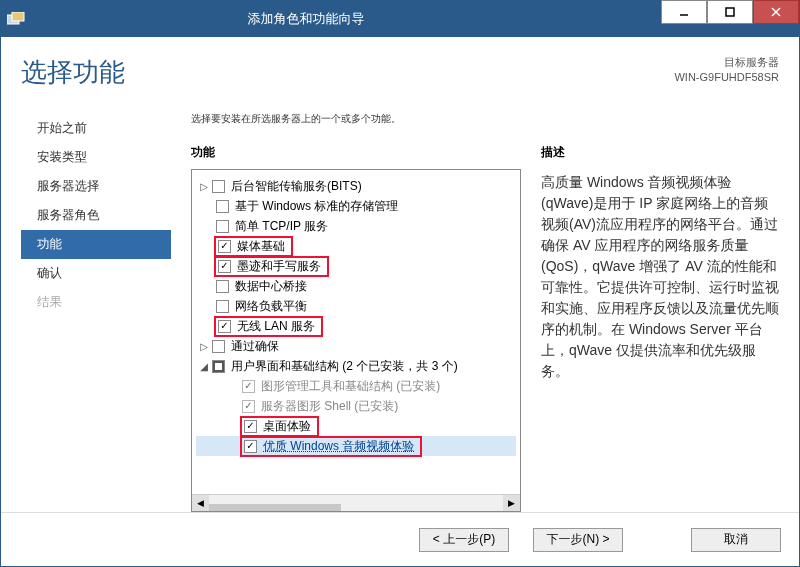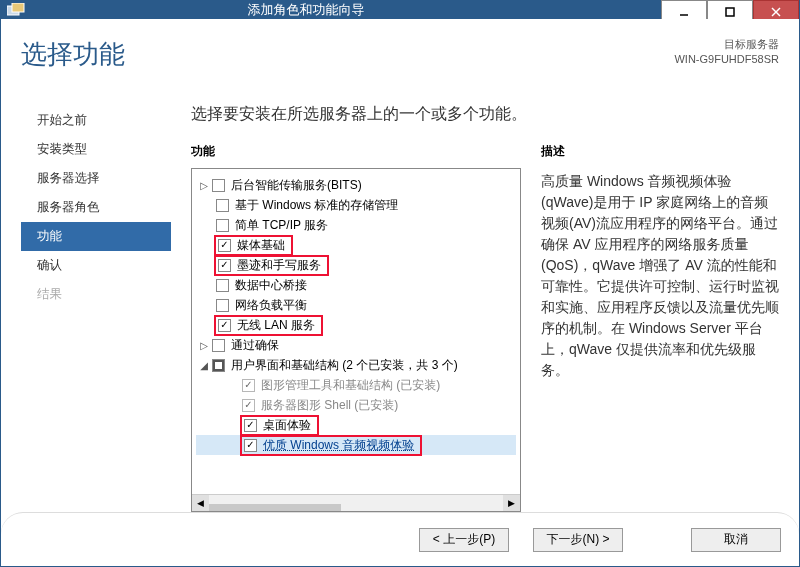--- a/index.html
+++ b/index.html
@@ -1,36 +1,36 @@
 <!DOCTYPE html>
 <html><head>
 <meta charset="utf-8">
 <style>
   * { box-sizing: border-box; margin: 0; padding: 0; font-family: "Microsoft YaHei", "Segoe UI", sans-serif; }
   body { background: #7f7f7f; width: 800px; height: 567px; overflow: hidden; }
   .window { width: 800px; height: 567px; background: #fff; border: 1px solid #2a5a8a; display: flex; flex-direction: column; }
-  .titlebar { height: 18px; background: #2a5a8a; color: #fff; display: flex; align-items: center; padding-left: 6px; }
+  .titlebar { height: 36px; background: #2a5a8a; color: #fff; display: flex; align-items: center; padding-left: 6px; }
   .titlebar .ticon { width: 18px; height: 14px; margin-right: 6px; display:inline-block; }
   .titlebar .ticon svg { width:100%; height:100%; }
   .titlebar .title { flex: 1; text-align: center; font-size: 13px; margin-left:-80px; }
   .tbtns { display: flex; height: 100%; }
   .tbtn { width: 46px; height: 24px; display:flex; align-items:center; justify-content:center; background:#fff; color:#000; border:1px solid #888; margin-top:-1px; }
   .tbtn.close { background:#c75050; color:#fff; border-color:#a33; }
   .tbtn svg { width:12px; height:12px; }
-  .content { flex:1; background:#fff; display:flex; flex-direction:column; padding: 18px 20px 0 20px; gap: 10px; }
+  .content { flex:1; background:#fff; display:flex; flex-direction:column; padding: 18px 20px 0 20px; }
   .header-row { display:flex; justify-content:space-between; align-items:flex-start; margin-bottom: 22px; }
   .page-title { color:#2a5a8a; font-size: 26px; font-weight: 300; }
   .target { text-align:right; font-size:11px; color:#555; line-height:1.4; }
   .body { flex:1; display:flex; overflow:hidden; }
   .sidebar { width: 150px; padding-top: 2px; }
   .sidebar-item { font-size: 12.5px; color:#333; padding: 6px 8px 6px 16px; cursor:pointer; }
   .sidebar-item.active { background:#316ba8; color:#fff; }
   .sidebar-item.disabled { color:#aaa; }
   .main { flex:1; display:flex; flex-direction:column; padding-left: 20px; }
-  .instr { font-size: 16px; color:#333; margin-bottom: 18px; }
+  .instr { font-size: 10px; color:#333; margin-bottom: 18px; }
   .cols { flex:1; display:flex; gap:20px; overflow:hidden; }
   .left { width: 330px; display:flex; flex-direction:column; }
   .right { flex:1; }
   .sect-title { font-size:12px; font-weight:bold; margin-bottom: 8px; }
   .tree-wrap { border:1px solid #888; flex:1; overflow:hidden; position:relative; display:flex; flex-direction:column; }
   .tree { flex:1; overflow-y:auto; overflow-x:auto; padding: 6px 4px 6px 4px; font-size:12px; }
   .tree-row { display:flex; align-items:center; white-space:nowrap; height:20px; padding-left:2px; }
   .tree-row.child { padding-left: 20px; }
   .tree-row.gchild { padding-left: 46px; align-items: center; }
   .tree-row.selected { background:#d6e8f7; }
@@ -41,21 +41,21 @@
   .chk.mixed { background:#555; }
   .chk.mixed::after { content:""; width:7px; height:7px; background:#fff; }
   .chk.disabled { opacity:0.6; }
   .lbl { color:#000; }
   .lbl.disabled { color:#888; }
   .hscroll { height:17px; background:#f0f0f0; border-top:1px solid #ccc; display:flex; align-items:center; }
   .hscroll .arrow { width:17px; height:17px; background:#e0e0e0; display:flex; align-items:center; justify-content:center; font-size:9px; cursor:pointer; }
   .hscroll .track { flex:1; position:relative; }
   .hscroll .thumb { position:absolute; left:0; top:1px; height:15px; width:45%; background:#c8c8c8; }
   .desc-text { font-size:14px; color:#333; line-height:1.5;margin-top:11px; }
-  .footer { height: 54px; border-top:1px solid #ddd; display:flex; align-items:center; justify-content:flex-end; gap:24px; padding: 0 18px; background:#fff;border-radius:22px; }
+  .footer { height: 54px; border-top:1px solid #ddd; display:flex; align-items:center; justify-content:flex-end; gap:24px; padding: 0 18px; background:#fff; }
   .btn { min-width:90px; height:24px; border:1px solid #999; background:#eee; font-size:12px; cursor:pointer; padding: 0 10px; }
   .btn.disabled { color:#aaa; border-color:#ccc; }
   .tree-row .hl-container { display:inline-flex; align-items:center; border:2.5px solid #e13; padding: 0 6px 0 2px; margin-left:-2px; }
   .tree-row .hl-none { display:inline-flex; align-items:center; }
 </style>
 </head>
 <body>
 
 <div class="window">
   <div class="titlebar">

